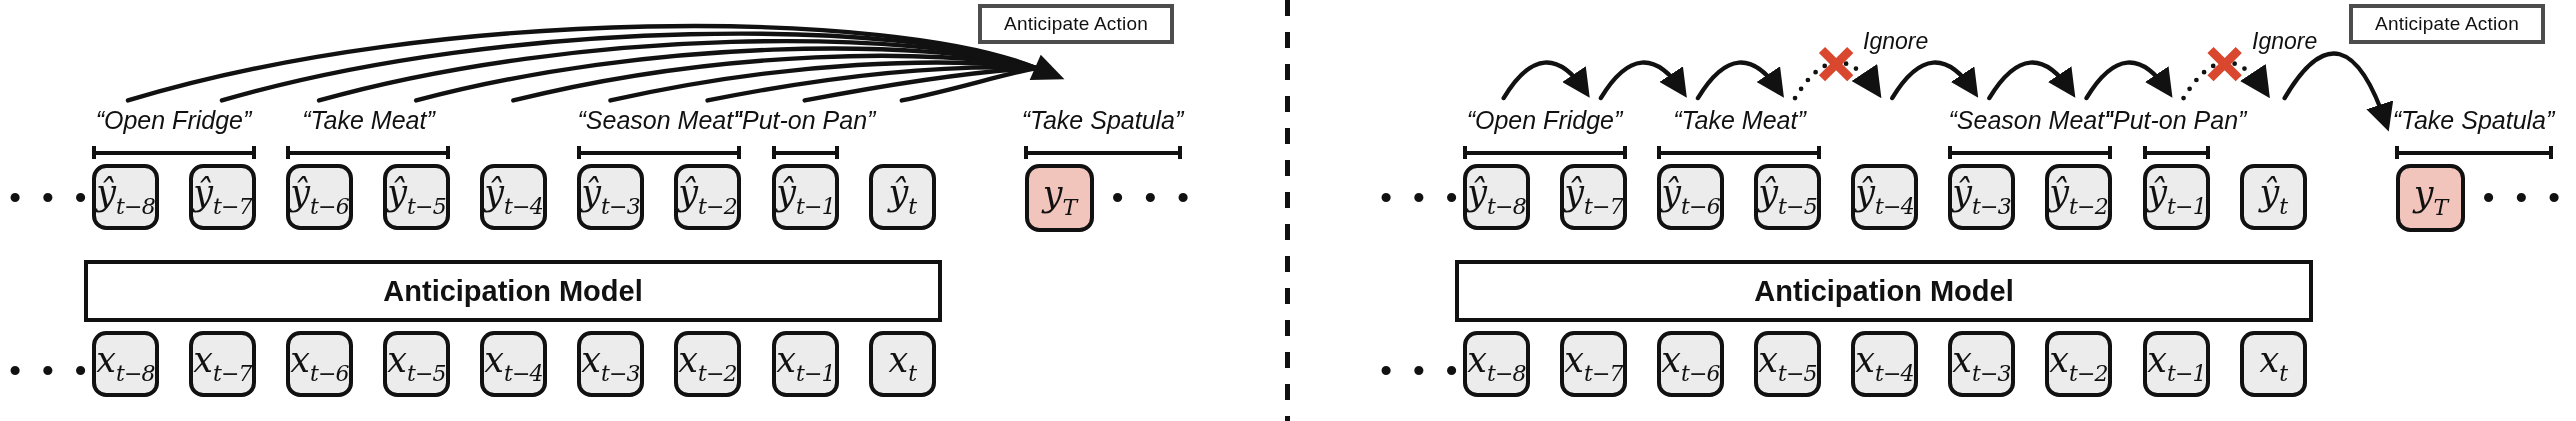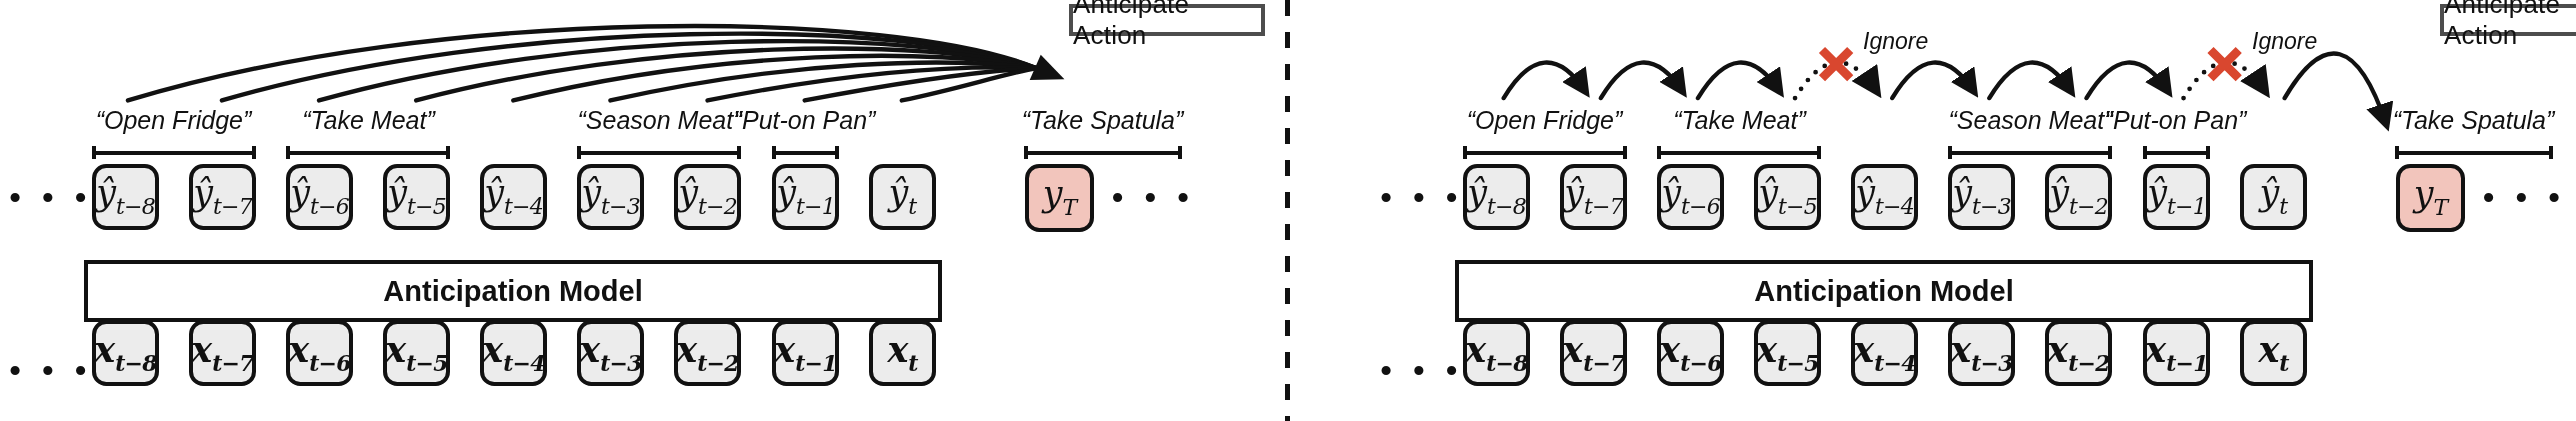--- a/index.html
+++ b/index.html
@@ -8,43 +8,43 @@
     font-family:"Liberation Sans",sans-serif;color:#111;overflow:hidden;
   }
   .panel{position:absolute;top:0;width:1288px;height:422px;}
   #panel-left{left:0;}
   #panel-right{left:1288px;}
   .content{position:absolute;top:0;left:0;width:1205px;height:422px;}
   #panel-right .content{left:83px;}
   .arcs{position:absolute;left:0;top:0;pointer-events:none;}
 
   .action-box{
-    position:absolute;left:1069px;top:4px;width:196px;height:32px;
+    position:absolute;left:978px;top:4px;width:196px;height:40px;
     box-sizing:border-box;border:4.7px solid #4d4d4d;background:#fff;
     display:flex;align-items:center;justify-content:center;
-    font-size:26px;letter-spacing:0.2px;
+    font-size:19px;letter-spacing:0.2px;
   }
   .seg-label{
     position:absolute;top:106px;width:253px;text-align:center;
     font-style:italic;font-size:25px;white-space:nowrap;
   }
   .bracket{
     position:absolute;top:146px;height:13.4px;box-sizing:border-box;
     border-left:4px solid #111;border-right:4px solid #111;
   }
   .bracket::before{
     content:"";position:absolute;left:0;right:0;top:4.7px;height:4px;background:#111;
   }
   .tbox{
     position:absolute;width:67px;height:66px;box-sizing:border-box;
     background:#ececec;border:4.7px solid #111;border-radius:14.2px;
     display:flex;align-items:center;justify-content:center;
   }
   .y-row{top:164px;}
-  .x-row{top:320px;font-weight:bold;}
+  .x-row{top:331px;}
   .target{background:#f2c5bc;width:69px;height:68px;left:1025px;}
   .tok{
     font-family:"DejaVu Serif",serif;font-style:italic;font-size:35px;
     line-height:1;white-space:nowrap;
   }
   .tok .sub{font-size:22px;vertical-align:-8.7px;letter-spacing:-0.8px;}
   .dots{
     position:absolute;height:66px;display:flex;align-items:center;
     font-size:32px;font-weight:bold;letter-spacing:6.3px;white-space:nowrap;
   }

